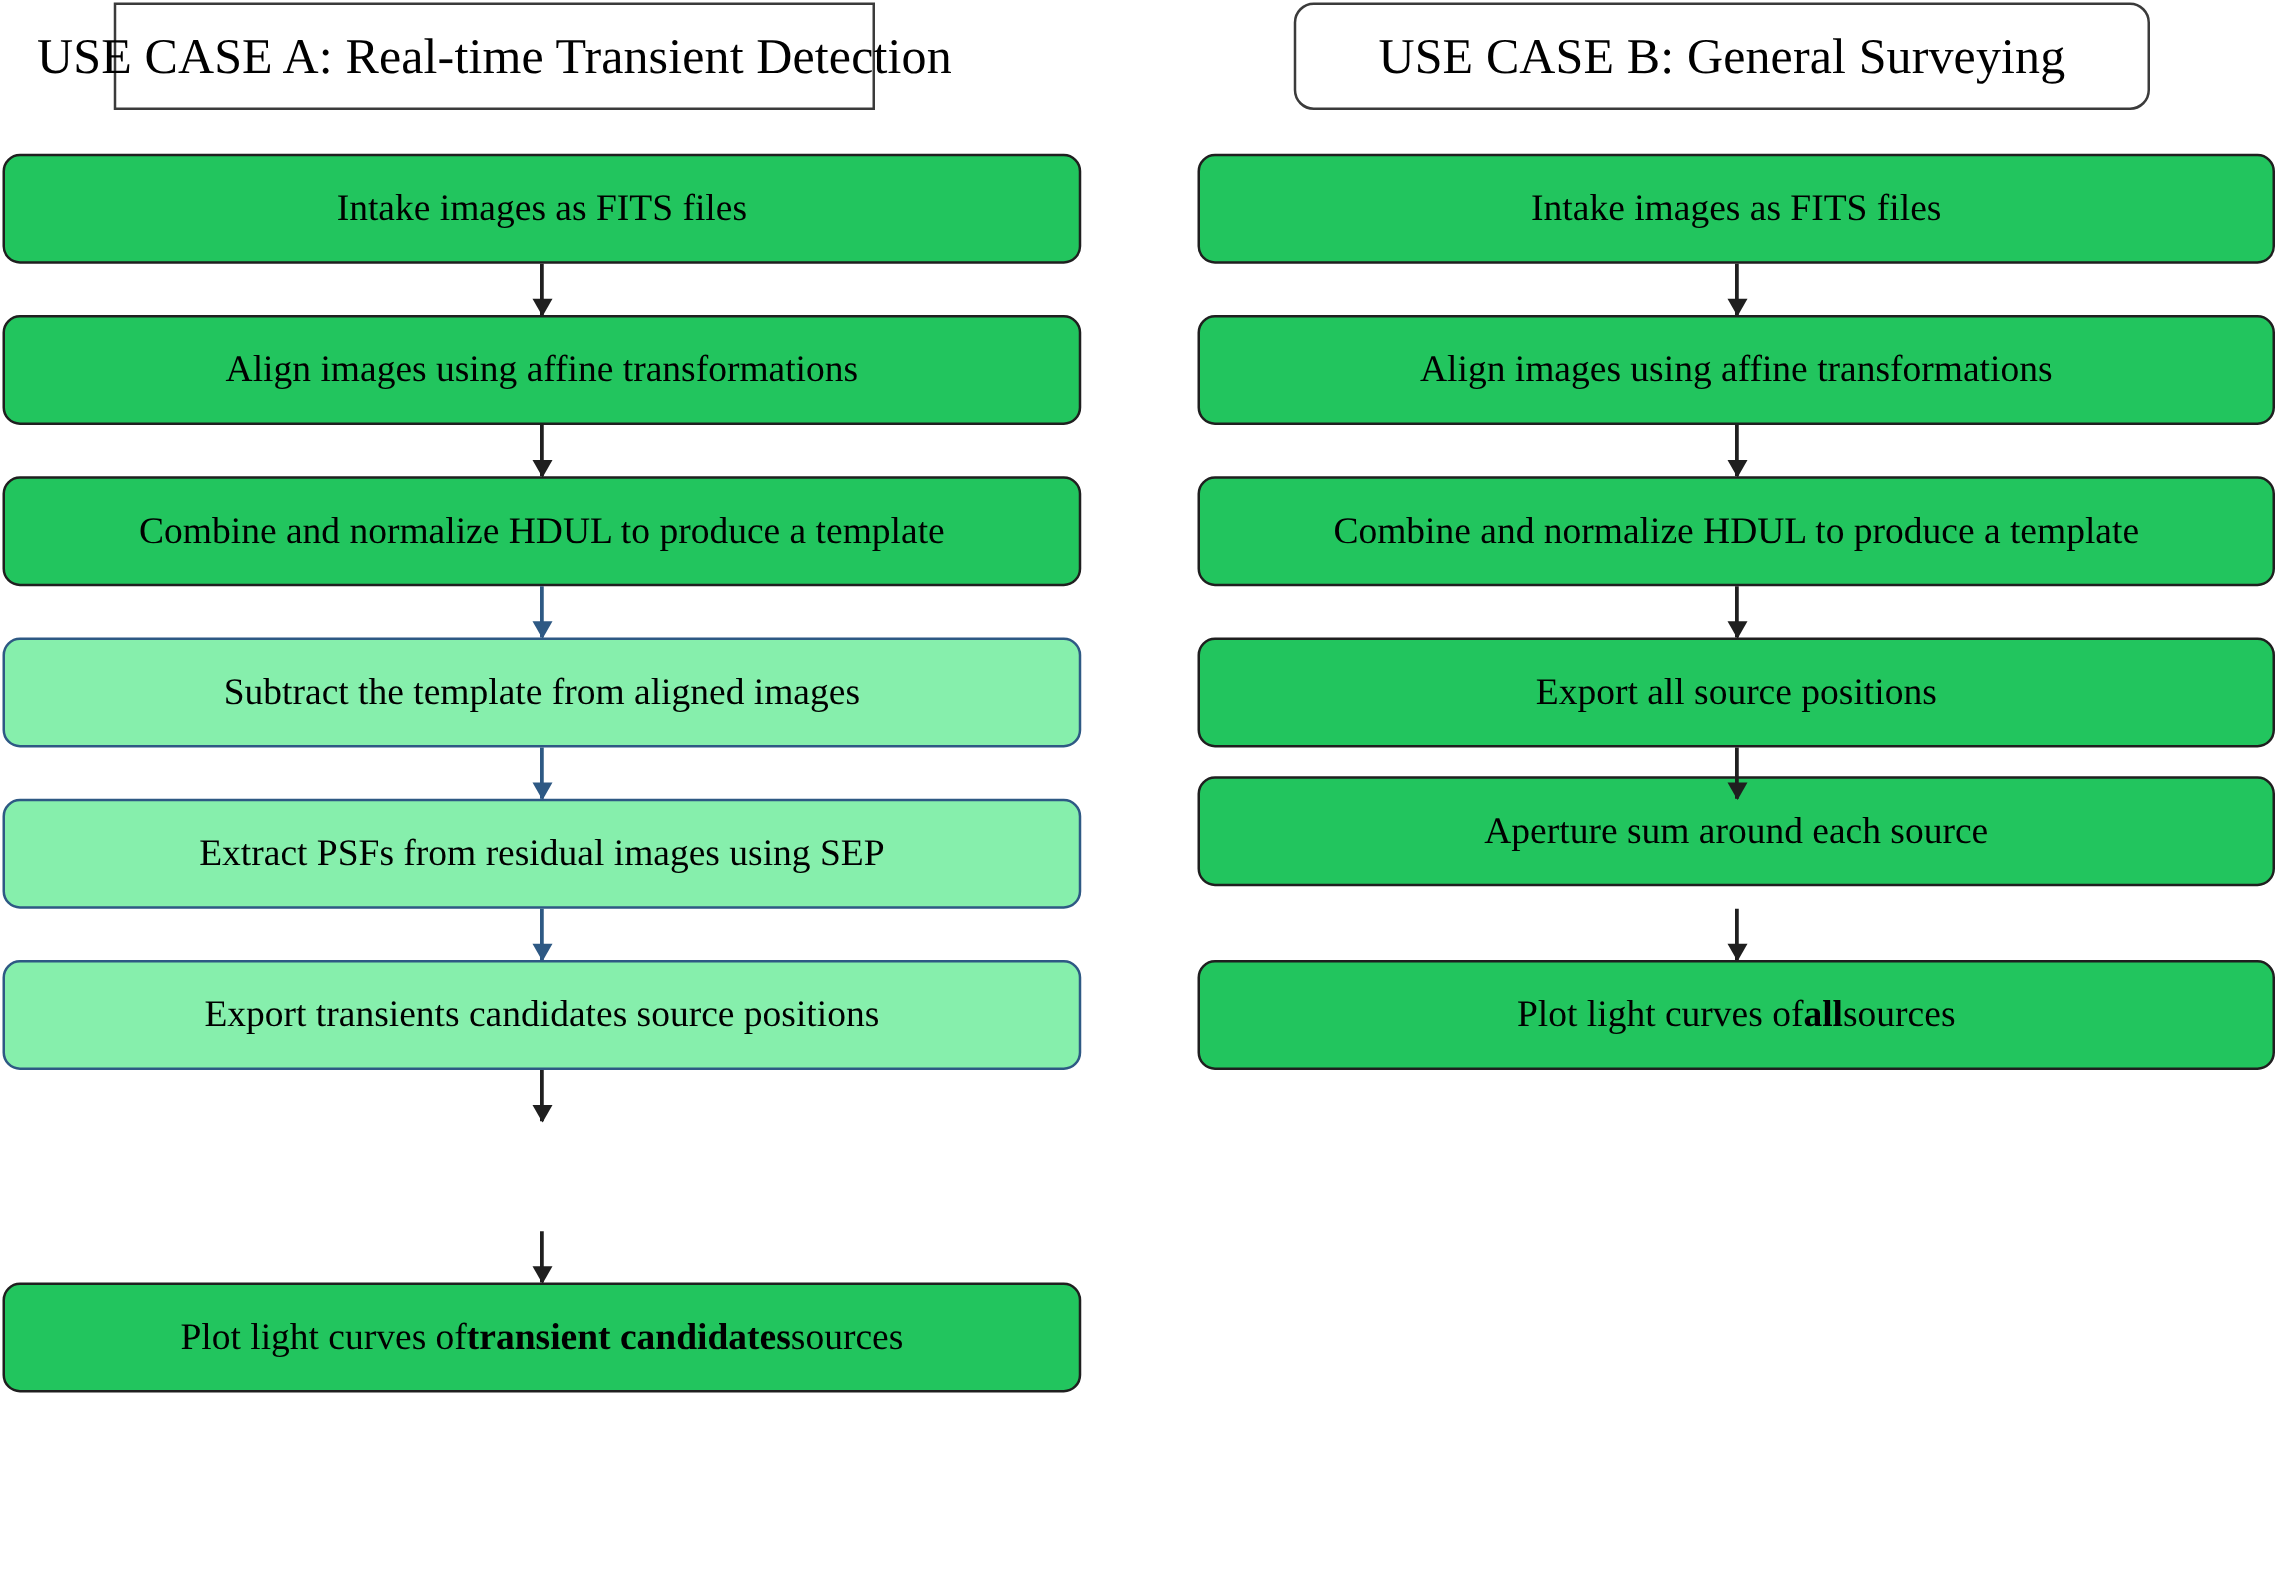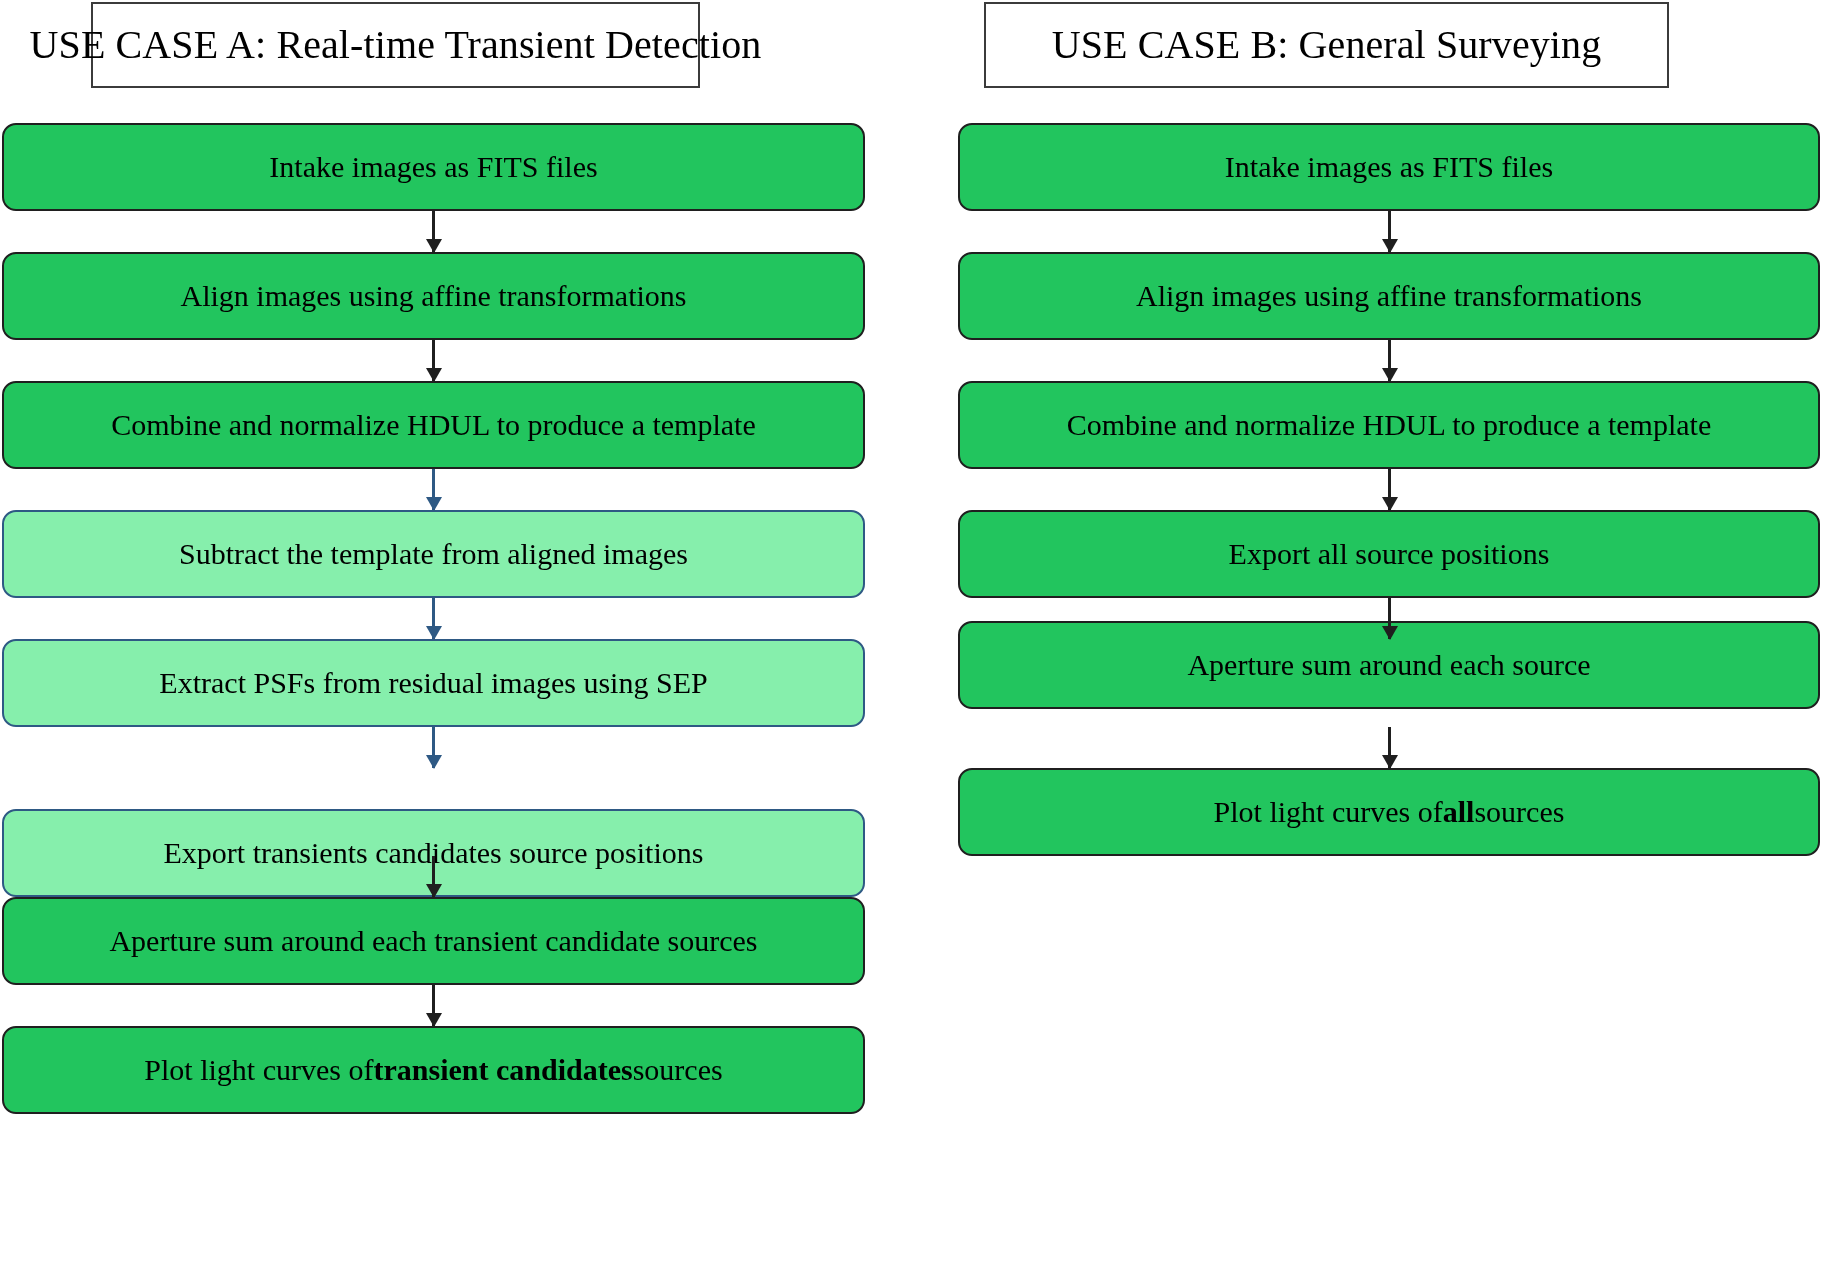--- a/index.html
+++ b/index.html
@@ -29,21 +29,21 @@
     display: flex;
     align-items: center;
     justify-content: center;
     text-align: center;
     font-size: 40px;
     line-height: 1.15;
     letter-spacing: 0.1px;
     white-space: nowrap;
   }
   #header-a { left: 91px;  top: 2px; width: 609px; height: 86px; }
-  #header-b { left: 984px; top: 2px; width: 685px; height: 86px; }
+  #header-b { left: 1035px; top: 2px; width: 685px; height: 86px; border-radius: 16px; }
 
   
   .node {
     position: absolute;
     box-sizing: border-box;
     border: 2.2px solid #1f1f1f;
     border-radius: 14px;
     background: #22c55e;
     display: flex;
     align-items: center;
@@ -97,23 +97,22 @@
   <div class="node col-a h-node" style="top:123px;">Intake images as FITS files</div>
 
   <div class="node col-a h-node" style="top:252px;">Align images using affine transformations</div>
 
   <div class="node col-a h-node" style="top:381px;">Combine and normalize HDUL to produce a template</div>
 
   <div class="node col-a h-node highlight" style="top:510px;">Subtract the template from aligned images</div>
 
   <div class="node col-a h-node highlight" style="top:639px;">Extract PSFs from residual images using SEP</div>
 
-  <div class="node col-a h-node highlight" style="top:809px;">Export transients candidates source positions</div>
+  <div class="node col-a h-node highlight" style="top:768px;">Export transients candidates source positions</div>
 
-  <div class="node col-a h-node" style="top:897px;">Aperture sum around each transient candidate sources</div>
 
   <div class="node col-a h-node" style="top:1026px;">
     <span>Plot light curves of </span>
       <span class="b">transient candidates</span>
       <span> sources</span>
   </div>
 
   <div class="arrow" style="left:432px; top:211px; height:41px;">
     <span class="head"></span>
   </div>

